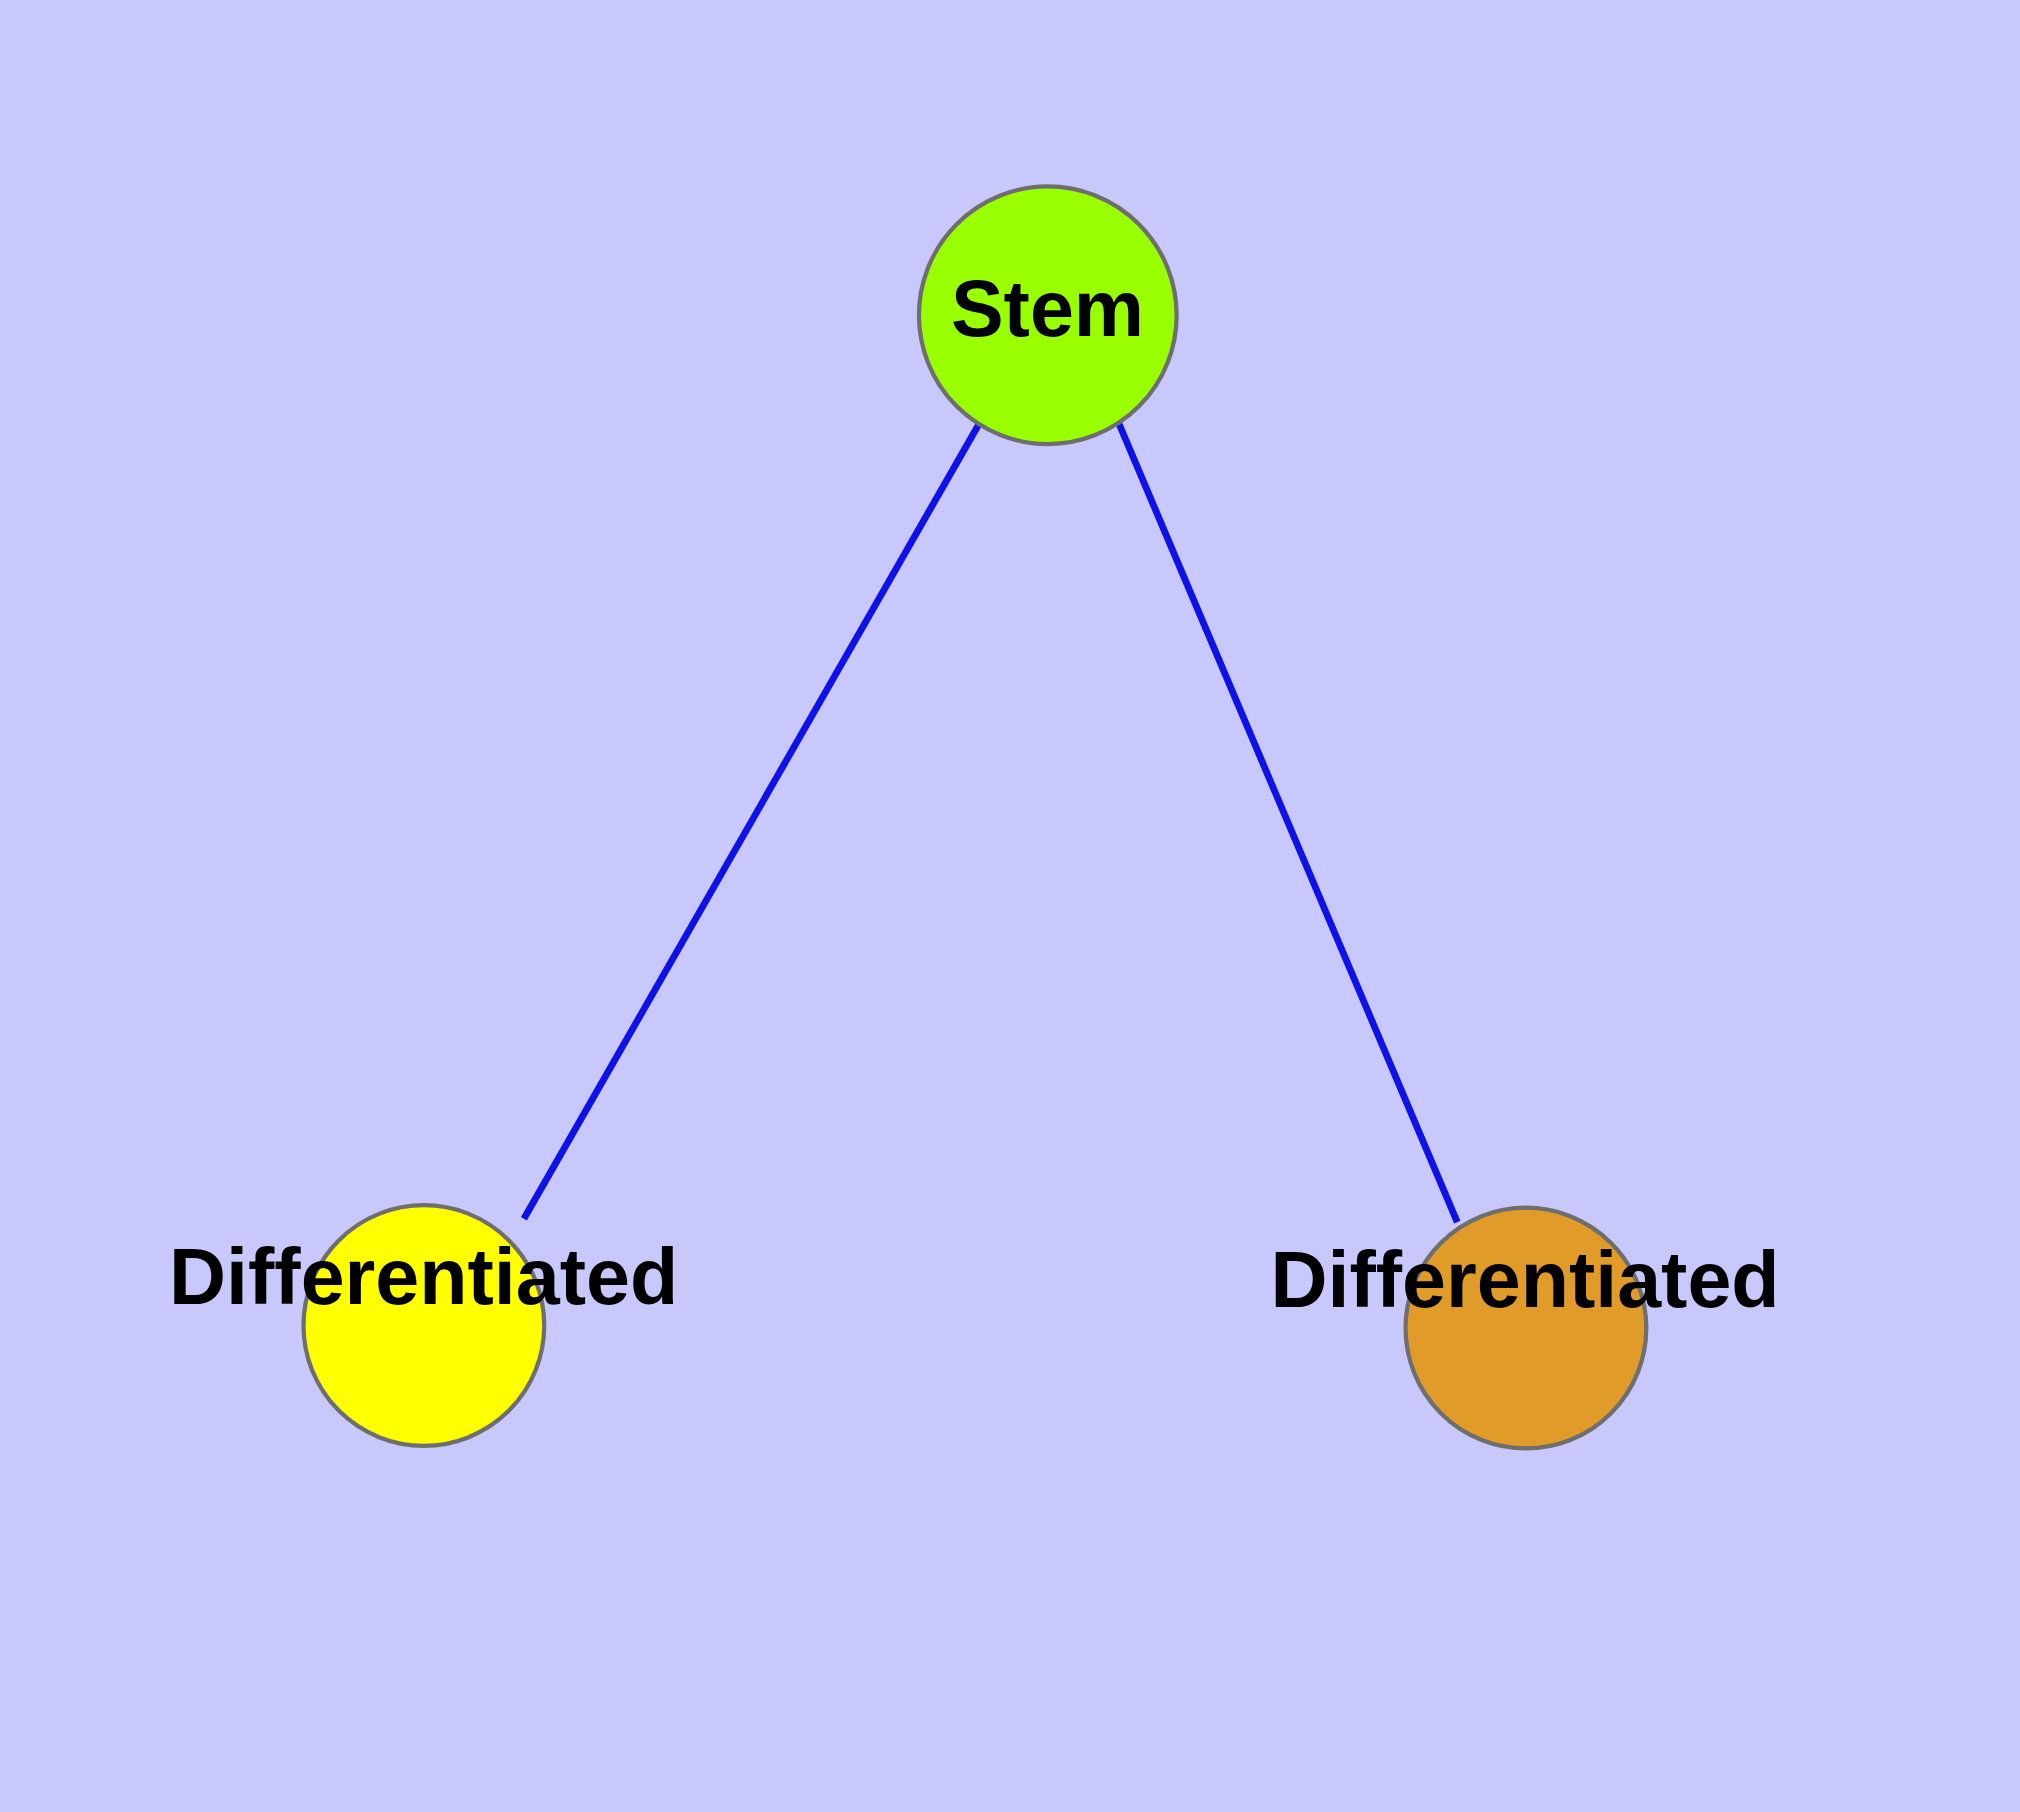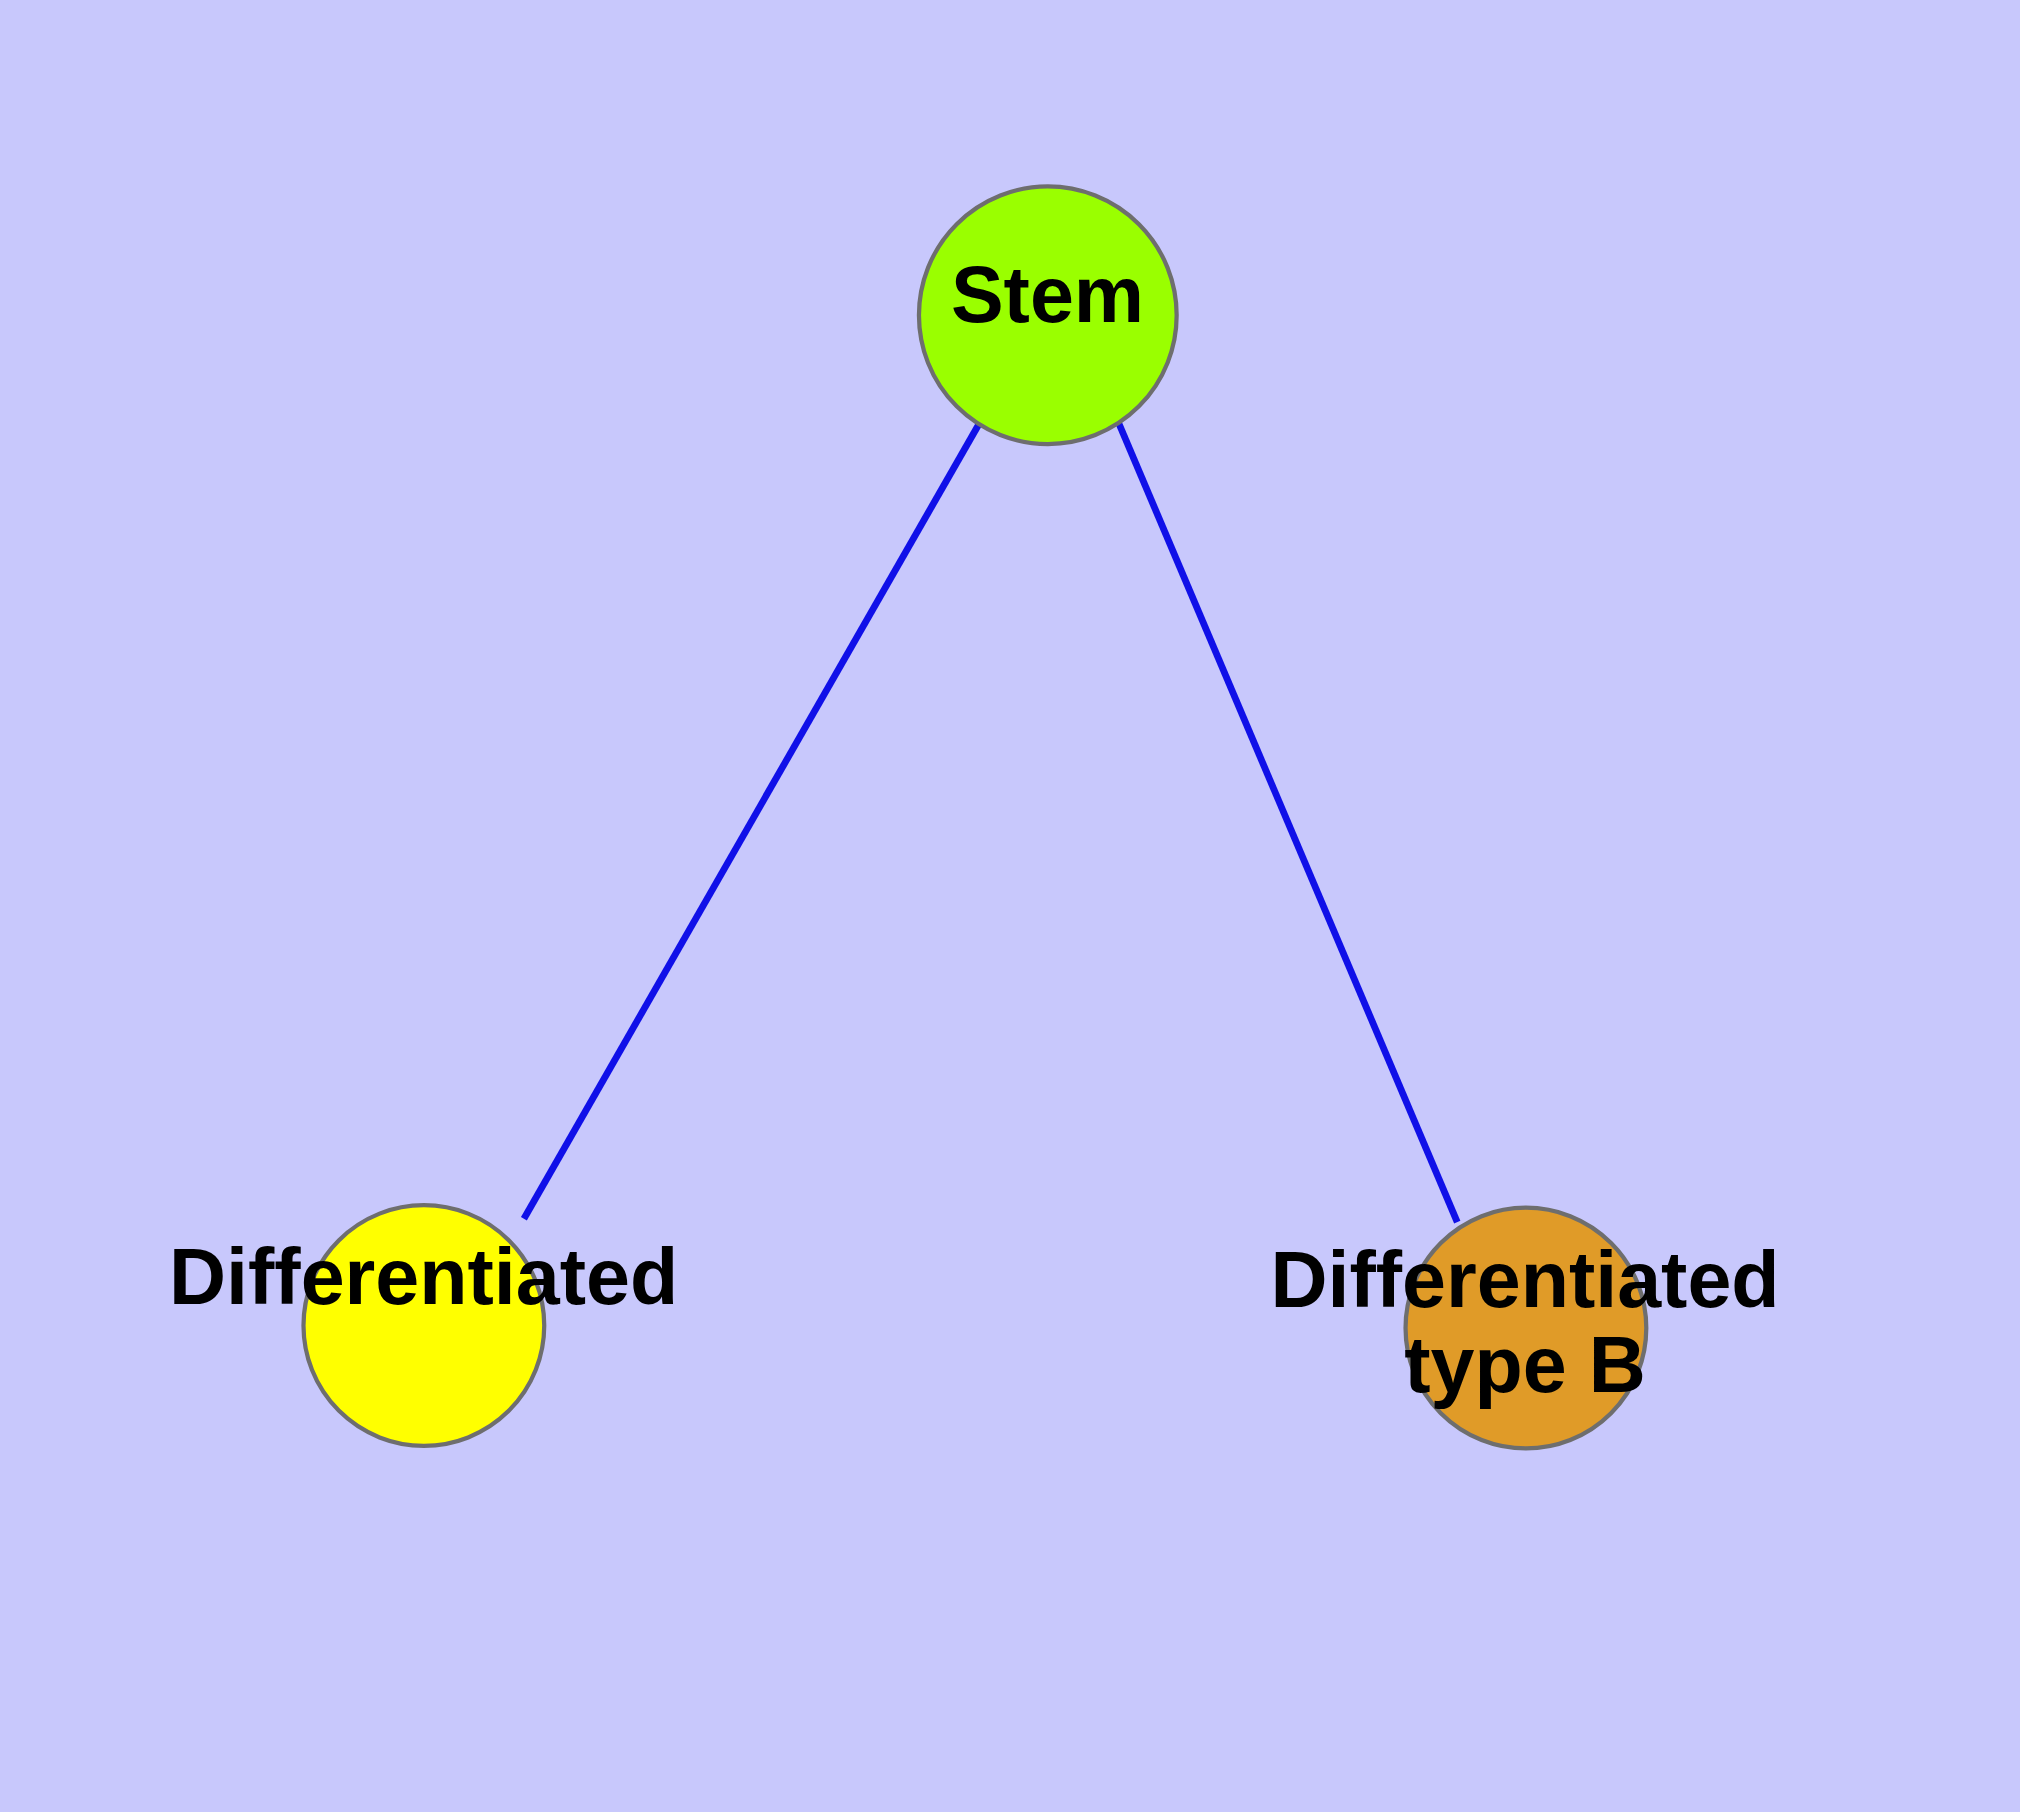--- a/index.html
+++ b/index.html
@@ -52,20 +52,20 @@
       <line id="edge-stem-diff-b" x1="1320" y1="500" x2="1719" y2="1442" stroke="#1010E8" stroke-width="8" stroke-linecap="butt"></line>
     </g>
 
     <g id="nodes-group">
       <circle id="node-stem" cx="1236" cy="372" r="152" fill="#9AFF00" stroke="#6E6E6E" stroke-width="5"></circle>
       <circle id="node-diff-a" cx="500" cy="1564" r="142" fill="#FFFF00" stroke="#6E6E6E" stroke-width="5"></circle>
       <circle id="node-diff-b" cx="1800" cy="1567" r="142" fill="#E09B28" stroke="#6E6E6E" stroke-width="5"></circle>
     </g>
   </svg>
 
-  <div class="node-label big" id="label-stem" style="left: 793px; top: 252px; width: 509px; color: rgb(0, 0, 0); font-size: 79px;"><span>Stem</span></div>
+  <div class="node-label big" id="label-stem" style="left: 793px; top: 266px; width: 509px; color: rgb(0, 0, 0); font-size: 79px;"><span>Stem</span></div>
 
   <div class="node-label big" id="label-diff-a" style="left: -25.4px; top: 1234px; width: 898px; color: rgb(0, 0, 0); font-size: 79px;"><span>Differentiated</span><br></div>
 
-  <div class="node-label big" id="label-diff-b" style="left: 1076px; top: 1237px; width: 898px; color: rgb(0, 0, 0); font-size: 79px;"><span>Differentiated</span><br><span>type B</span></div>
+  <div class="node-label big" id="label-diff-b" style="left: 1076px; top: 1237px; width: 898px; color: rgb(0, 0, 0); font-size: 79px;"><span>Differentiated</span><br></div>
 
 </div>
 
 
 </body></html>

